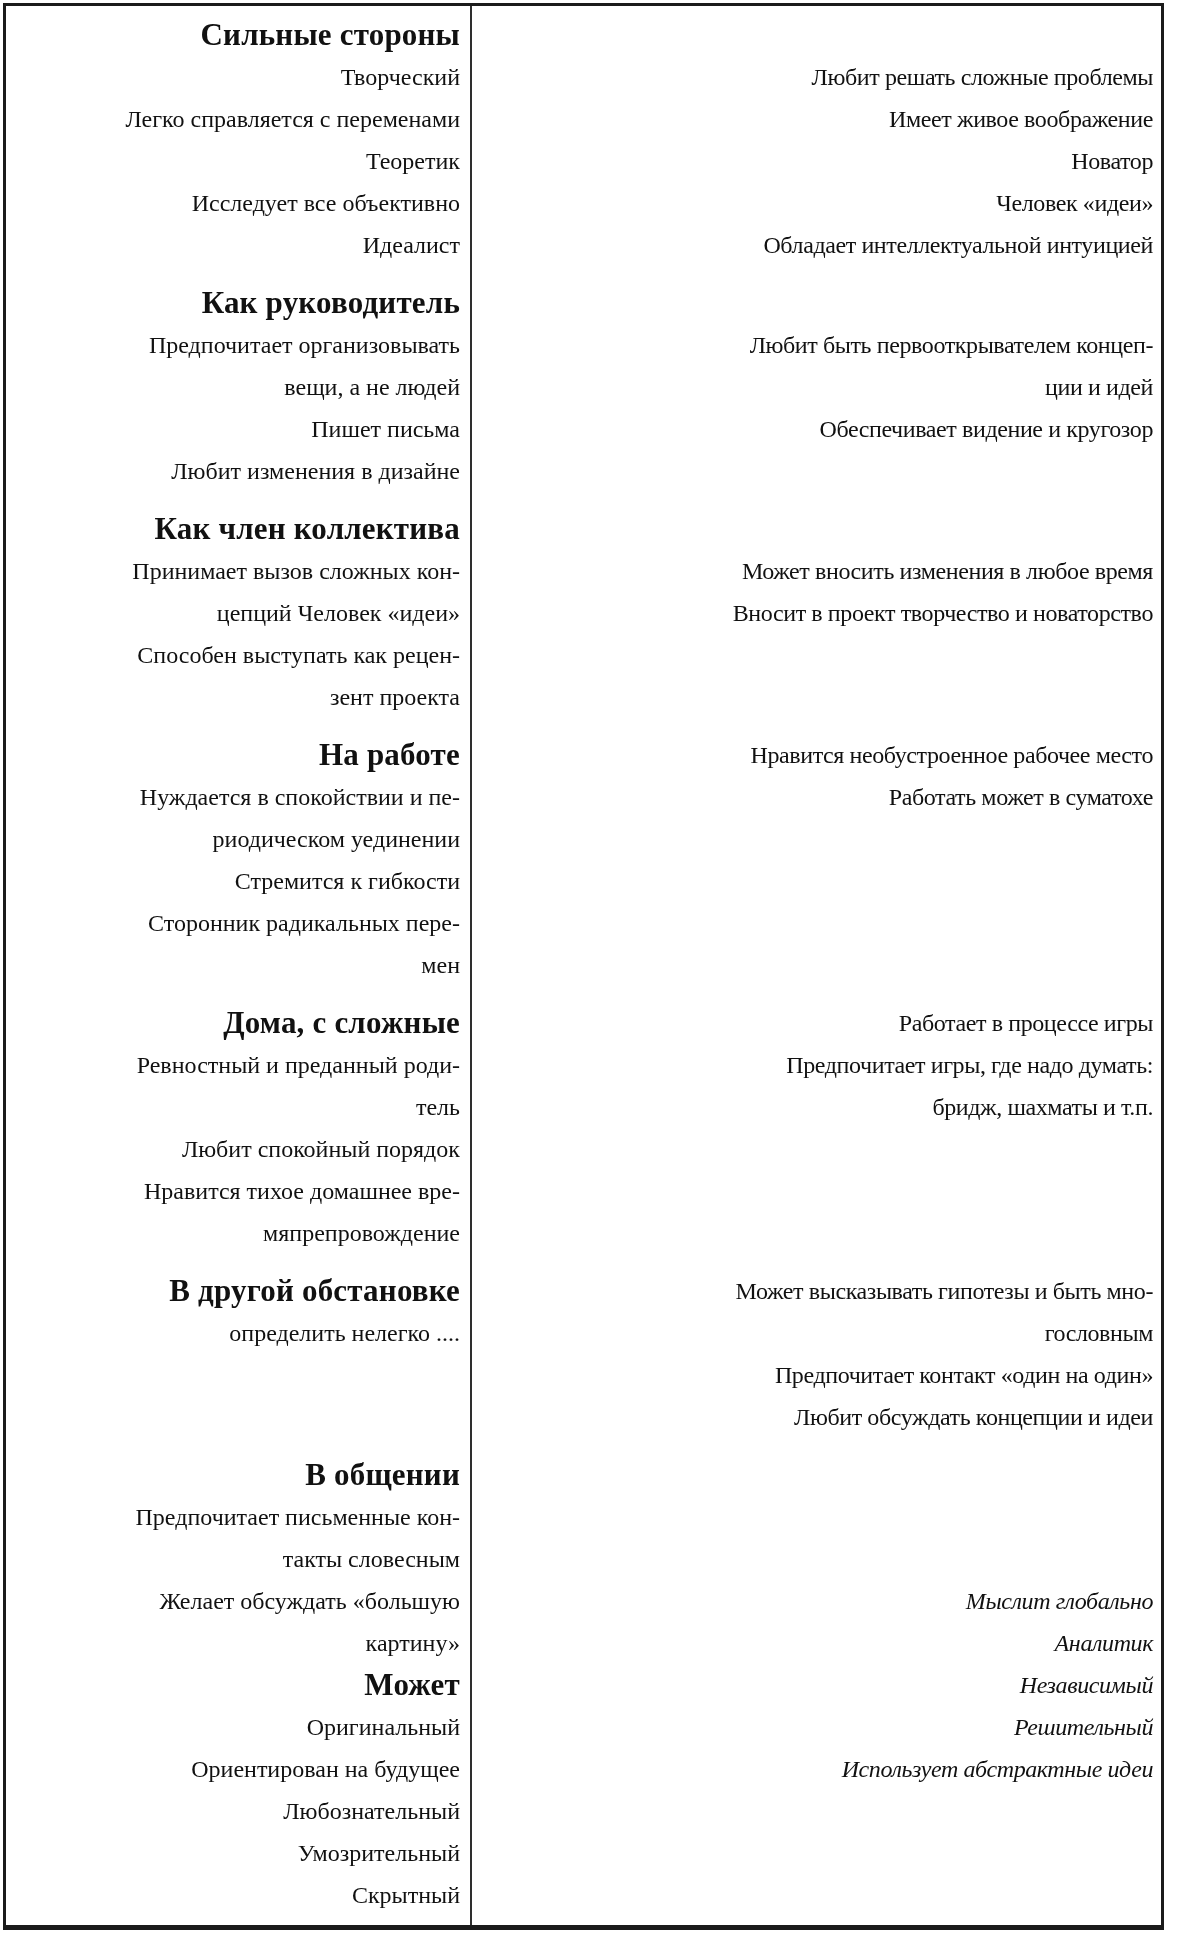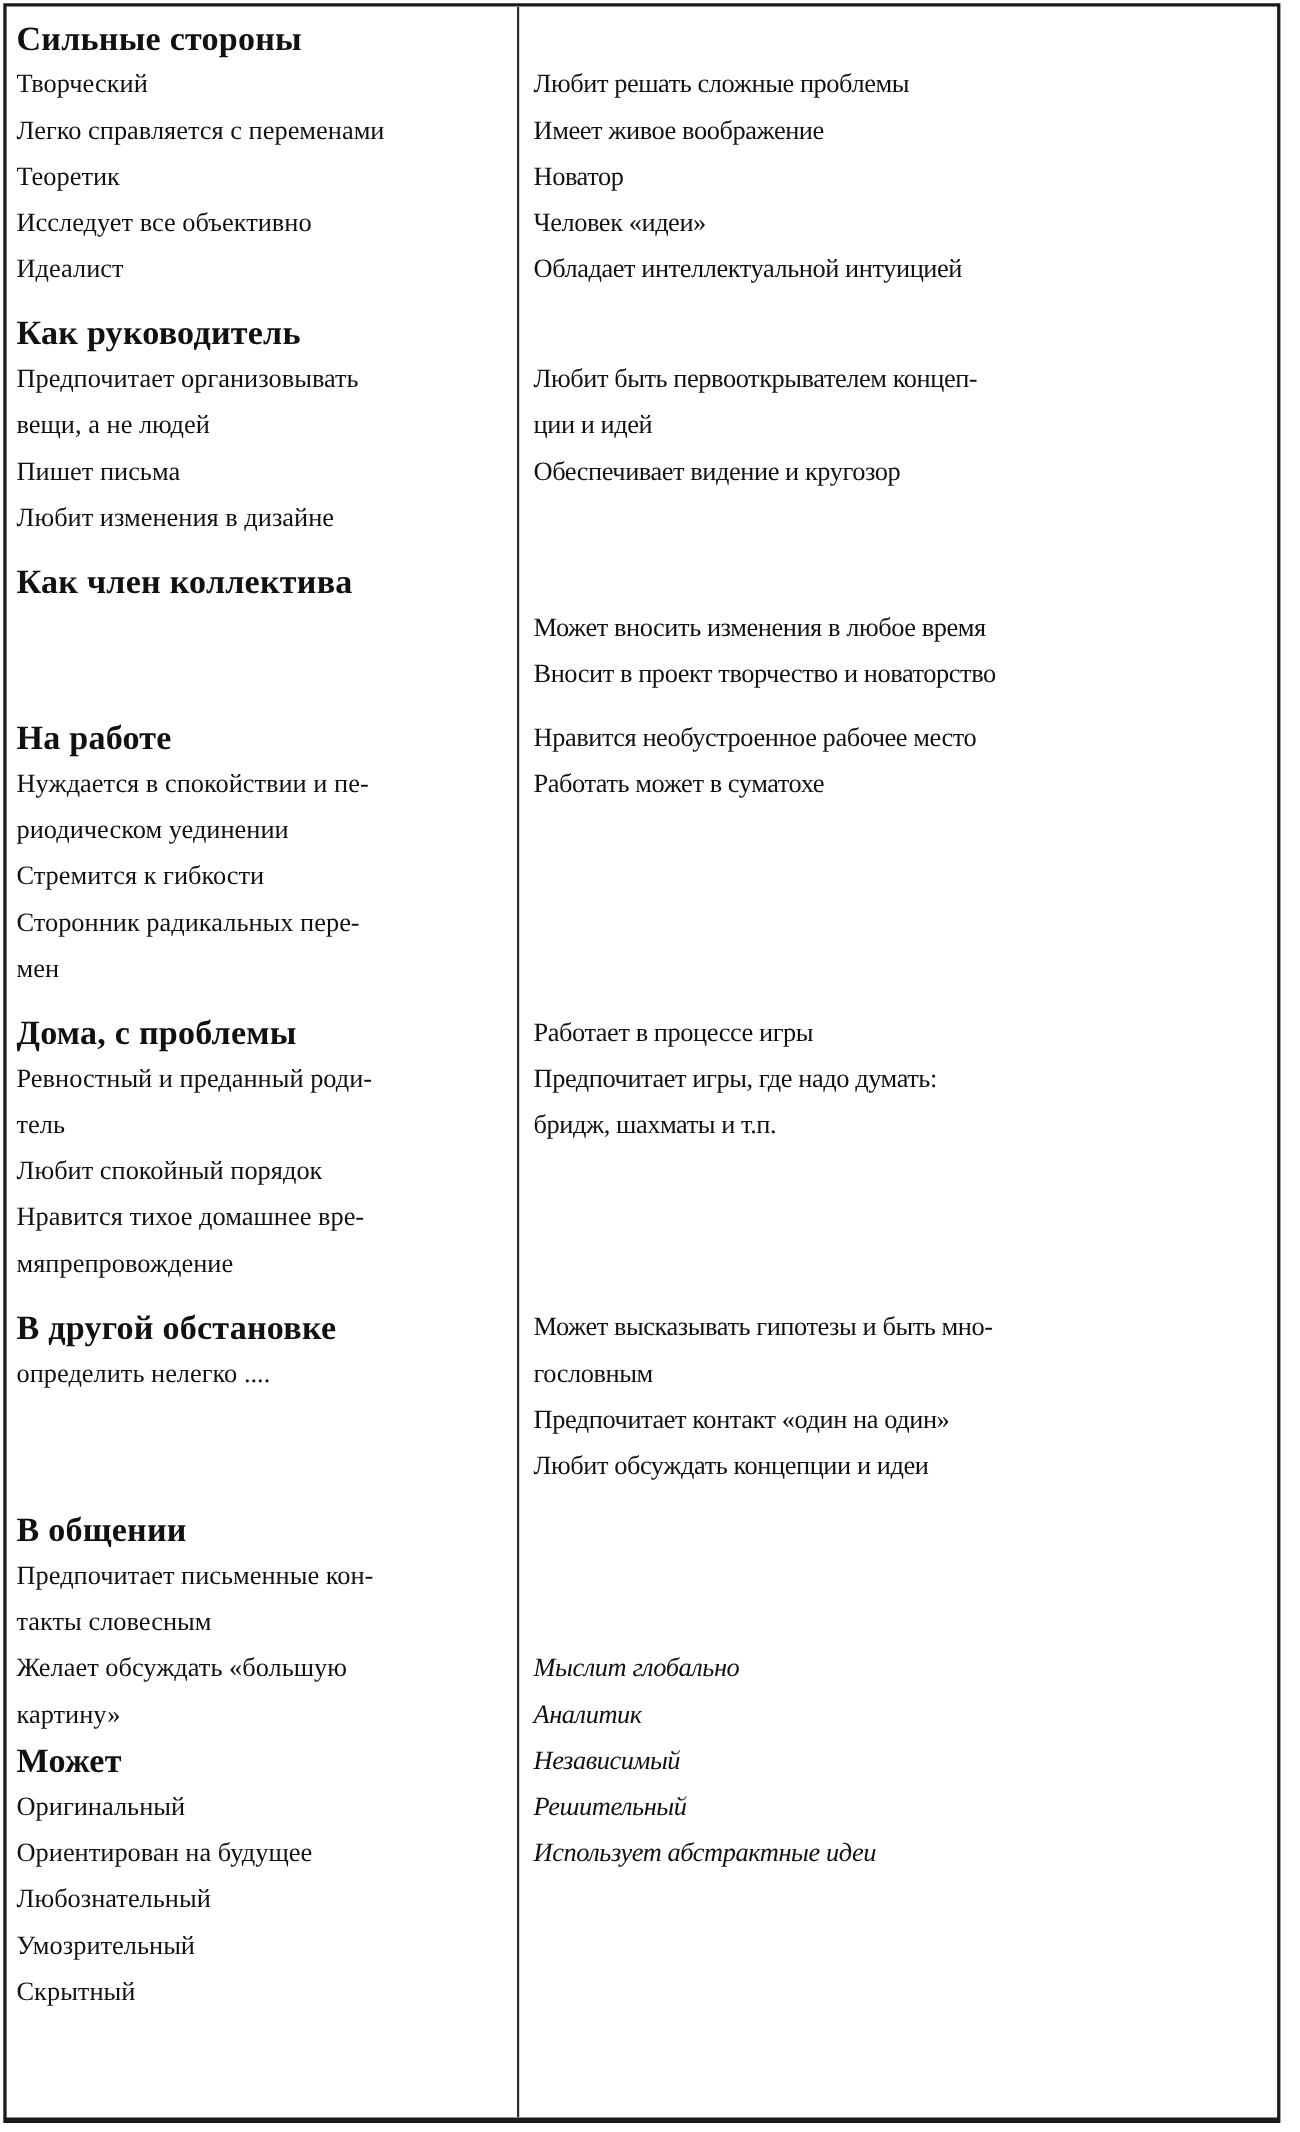--- a/index.html
+++ b/index.html
@@ -15,20 +15,21 @@
     position: relative;
     width: 100%; height: 100%;
     box-sizing: border-box;
     border: 3px solid #1b1b1b;
     border-bottom-width: 5px;
     display: flex;
     flex-direction: column;
     gap: 16px;
     padding-top: 8px;
     overflow: hidden;
+    text-align: right;
   }
   .divider {
     position: absolute;
     left: 464px; top: 0; bottom: 0;
     width: 2px;
     background: #2e2e2e;
   }
   .row {
     display: grid;
     grid-template-columns: 464px 1fr;
@@ -87,20 +88,24 @@
     <div class="cell right pad1">
       <div class="body">Любит быть первооткрывателем концеп-
 ции и идей
 Обеспечивает видение и кругозор</div>
     </div>
   </div>
 
   <div class="row">
     <div class="cell left">
       <div class="hdr">Как член коллектива</div>
+      <div class="body">Принимает вызов сложных кон-
+цепций Человек «идеи»
+Способен выступать как рецен-
+зент проекта</div>
     </div>
     <div class="cell right pad1">
       <div class="body">Может вносить изменения в любое время
 Вносит в проект творчество и новаторство</div>
     </div>
   </div>
 
   <div class="row">
     <div class="cell left">
       <div class="hdr">На работе</div>
@@ -111,21 +116,21 @@
 мен</div>
     </div>
     <div class="cell right">
       <div class="body">Нравится необустроенное рабочее место
 Работать может в суматохе</div>
     </div>
   </div>
 
   <div class="row">
     <div class="cell left">
-      <div class="hdr">Дома, с проблемы</div>
+      <div class="hdr">Дома, с сложные</div>
       <div class="body">Ревностный и преданный роди-
 тель
 Любит спокойный порядок
 Нравится тихое домашнее вре-
 мяпрепровождение</div>
     </div>
     <div class="cell right">
       <div class="body">Работает в процессе игры
 Предпочитает игры, где надо думать:
 бридж, шахматы и т.п.</div>

